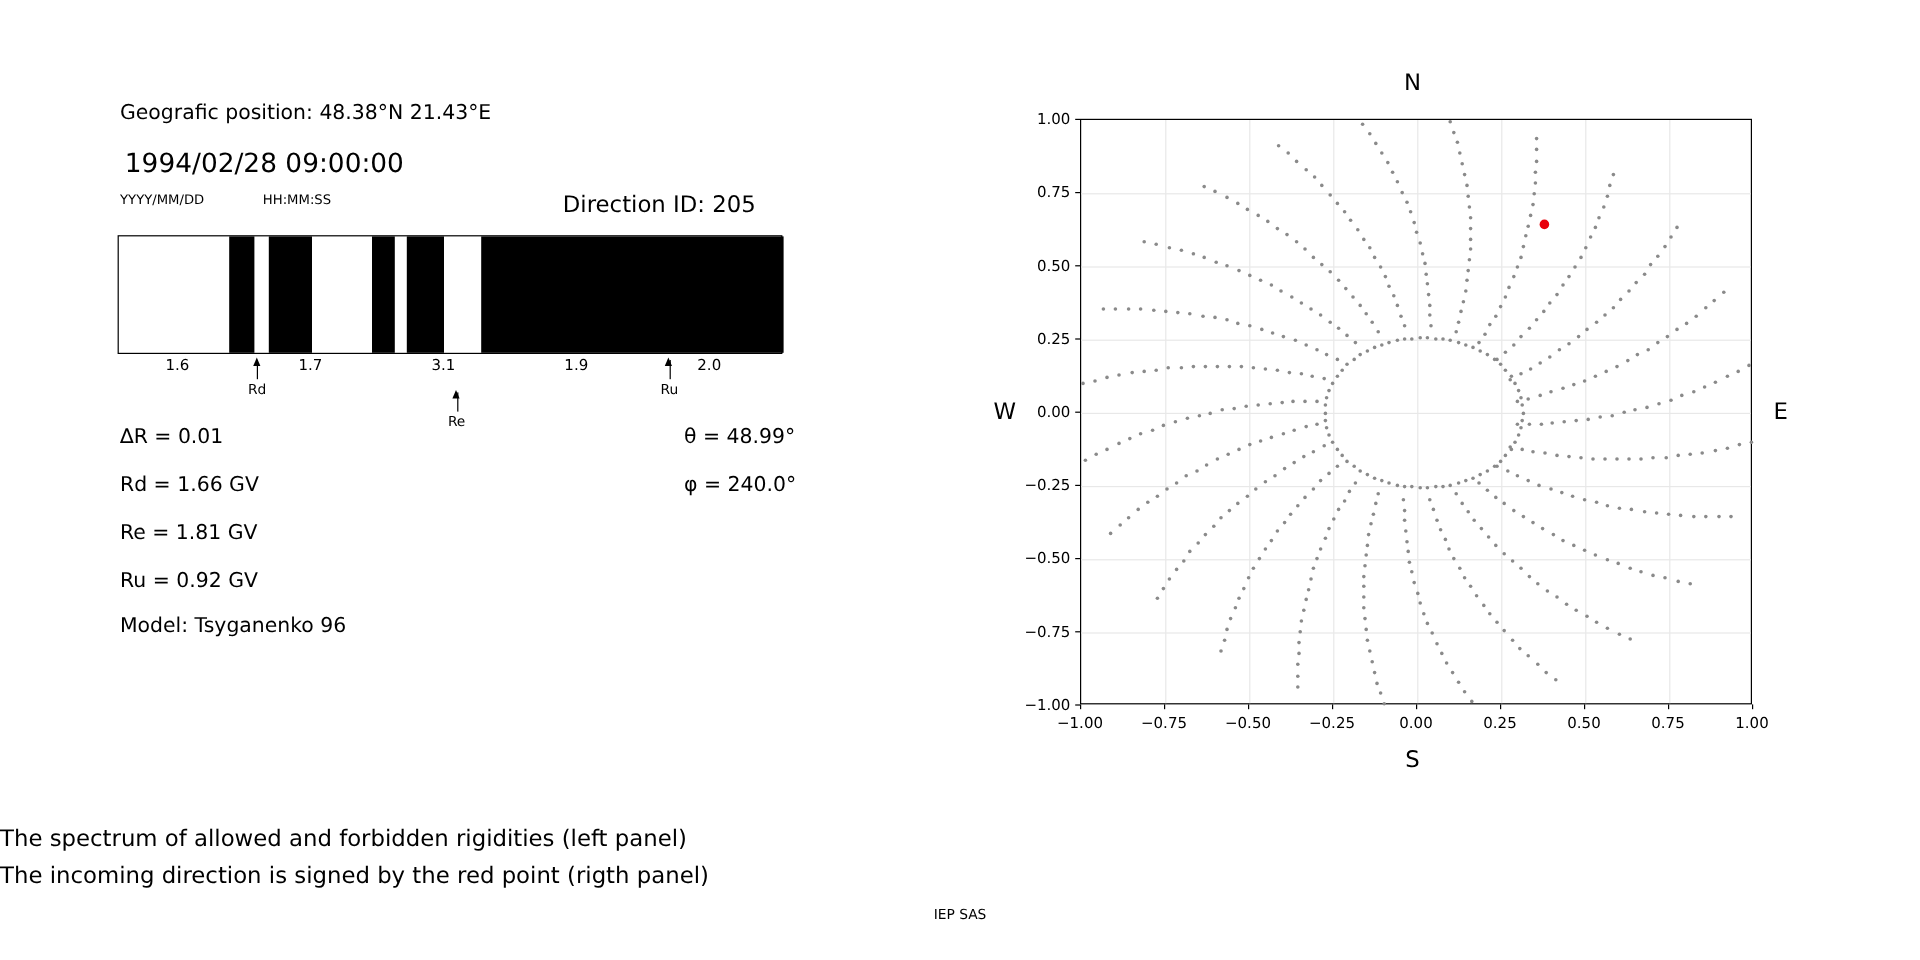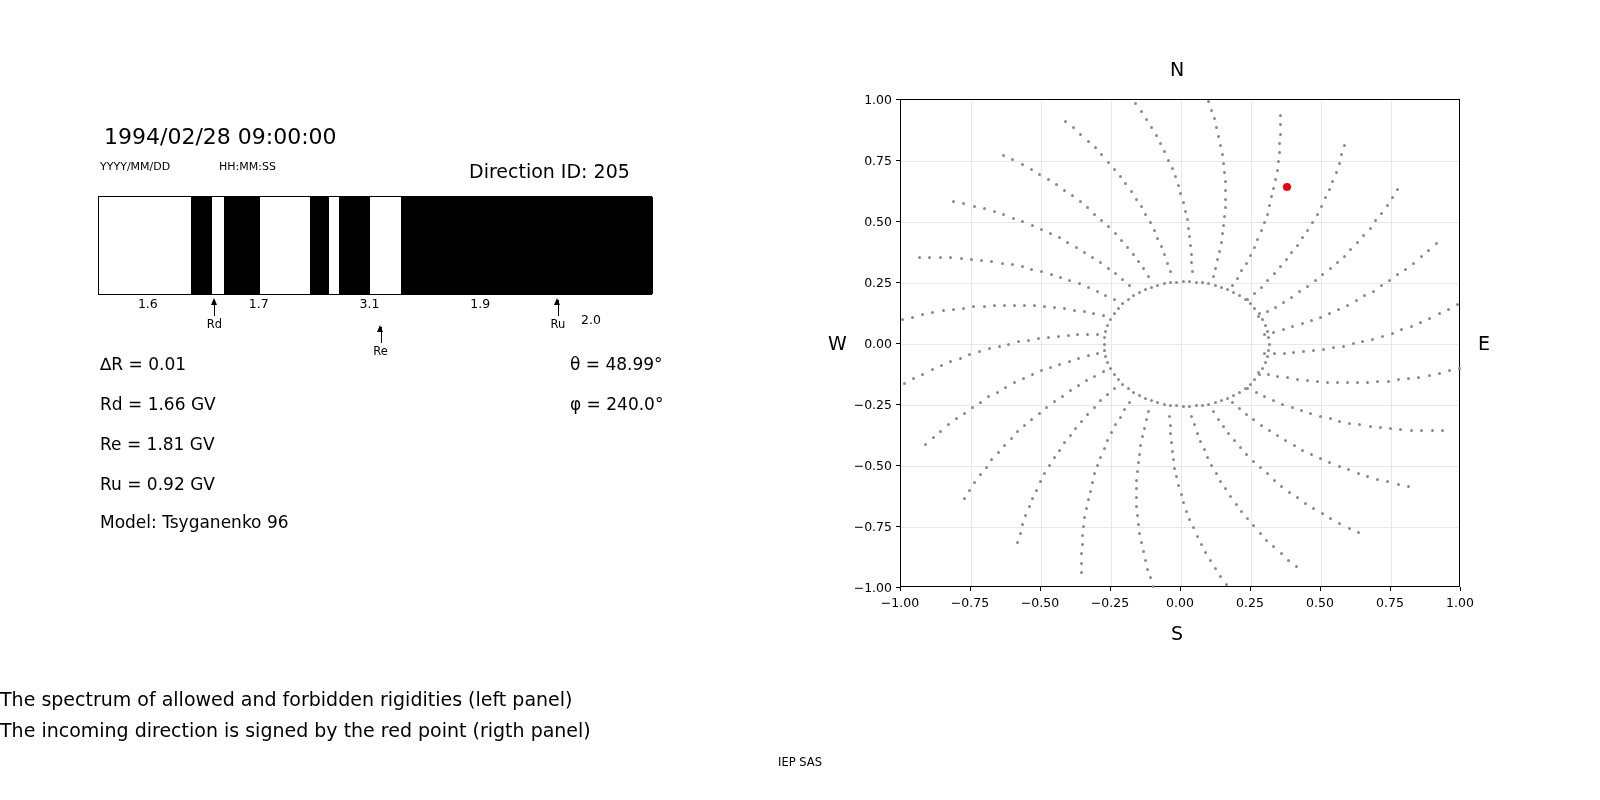--- a/index.html
+++ b/index.html
@@ -228,41 +228,42 @@
     width: 1600px;
     text-align: center;
     font-size: 11.5px;
   }
 </style>
 </head>
 <body>
 
 <div class="panel" id="left-panel">
 
+  <div class="text-line" id="geo-position">Geografic position: 48.38°N 21.43°E</div>
   <div class="text-line" id="datetime-line">1994/02/28 09:00:00</div>
   <div class="text-line" id="date-format-label">YYYY/MM/DD</div>
   <div class="text-line" id="time-format-label">HH:MM:SS</div>
   <div class="text-line" id="direction-id">Direction ID: 205</div>
 
   <div id="spectrum-wrap">
     <div id="spectrum-bar">
         <div class="band" style="left: 91.964px; width: 21.052px; background: rgb(0, 0, 0);"></div>
         <div class="band" style="left: 125.204px; width: 35.456px; background: rgb(0, 0, 0);"></div>
         <div class="band" style="left: 210.52px; width: 19.944px; background: rgb(0, 0, 0);"></div>
         <div class="band" style="left: 240.436px; width: 31.024px; background: rgb(0, 0, 0);"></div>
         <div class="band" style="left: 302.484px; width: 251.516px; background: rgb(0, 0, 0);"></div>
       </div>
   </div>
 
   <div id="spectrum-axis">
       <div class="axis-tick-label" style="left: 49.86px;">1.6</div>
       <div class="axis-tick-label" style="left: 160.66px;">1.7</div>
       <div class="axis-tick-label" style="left: 271.46px;">3.1</div>
       <div class="axis-tick-label" style="left: 382.26px;">1.9</div>
-      <div class="axis-tick-label" style="left: 493.06px; margin-top: 16px;">2.0</div>
+      <div class="axis-tick-label" style="left: 493.06px;">2.0</div>
     </div>
 
   <div class="param param-left" style="top:354px">∆R = 0.01</div>
   <div class="param param-left" style="top:394px">Rd = 1.66 GV</div>
   <div class="param param-left" style="top:434px">Re = 1.81 GV</div>
   <div class="param param-left" style="top:474px">Ru = 0.92 GV</div>
   <div class="param param-left" style="top:512px">Model: Tsyganenko 96</div>
   <div class="param param-right" style="top:354px">θ = 48.99°</div>
   <div class="param param-right" style="top:394px">φ = 240.0°</div>
 <div class="marker" style="left: 214.34px; top: 296px;">

